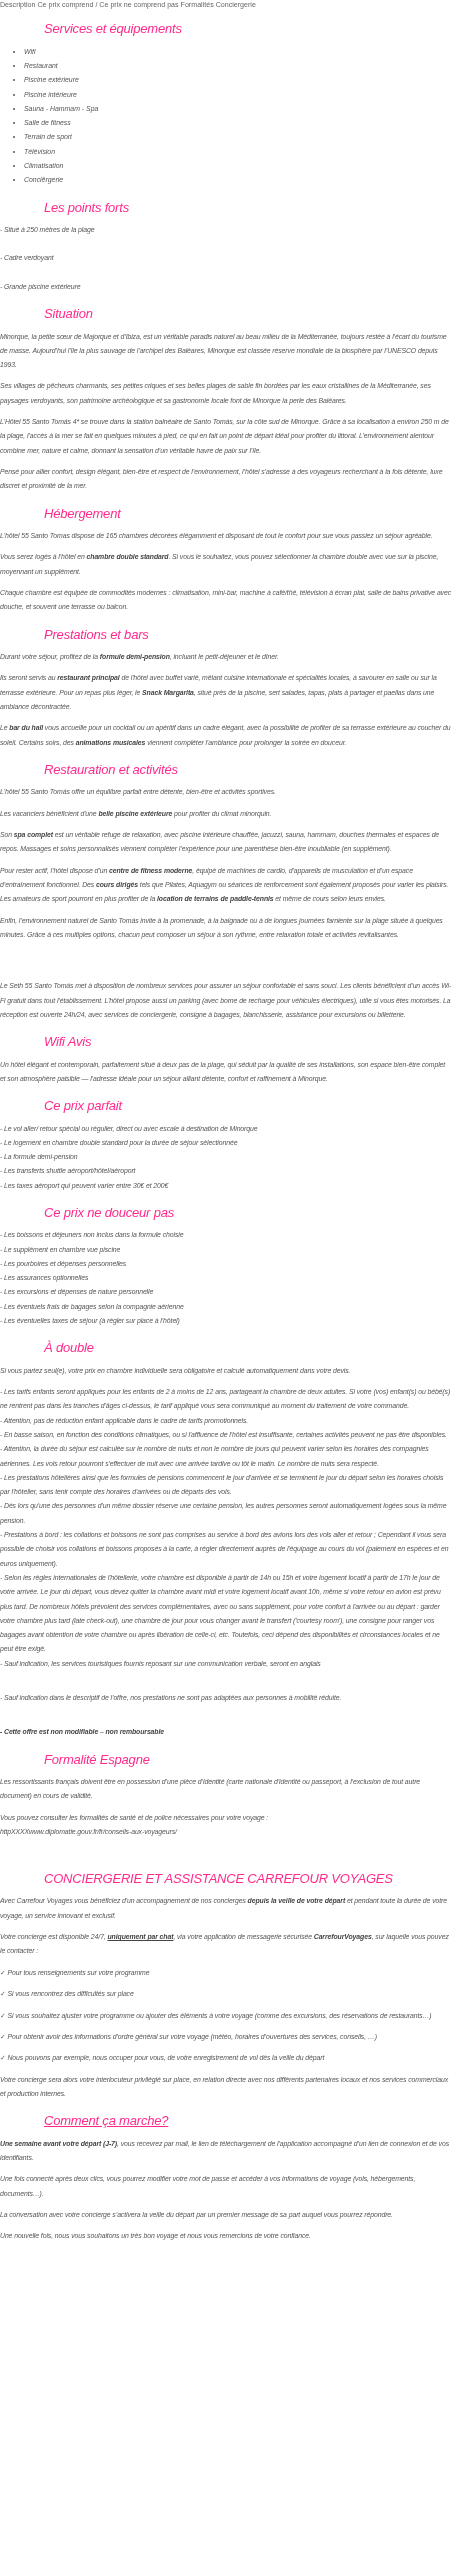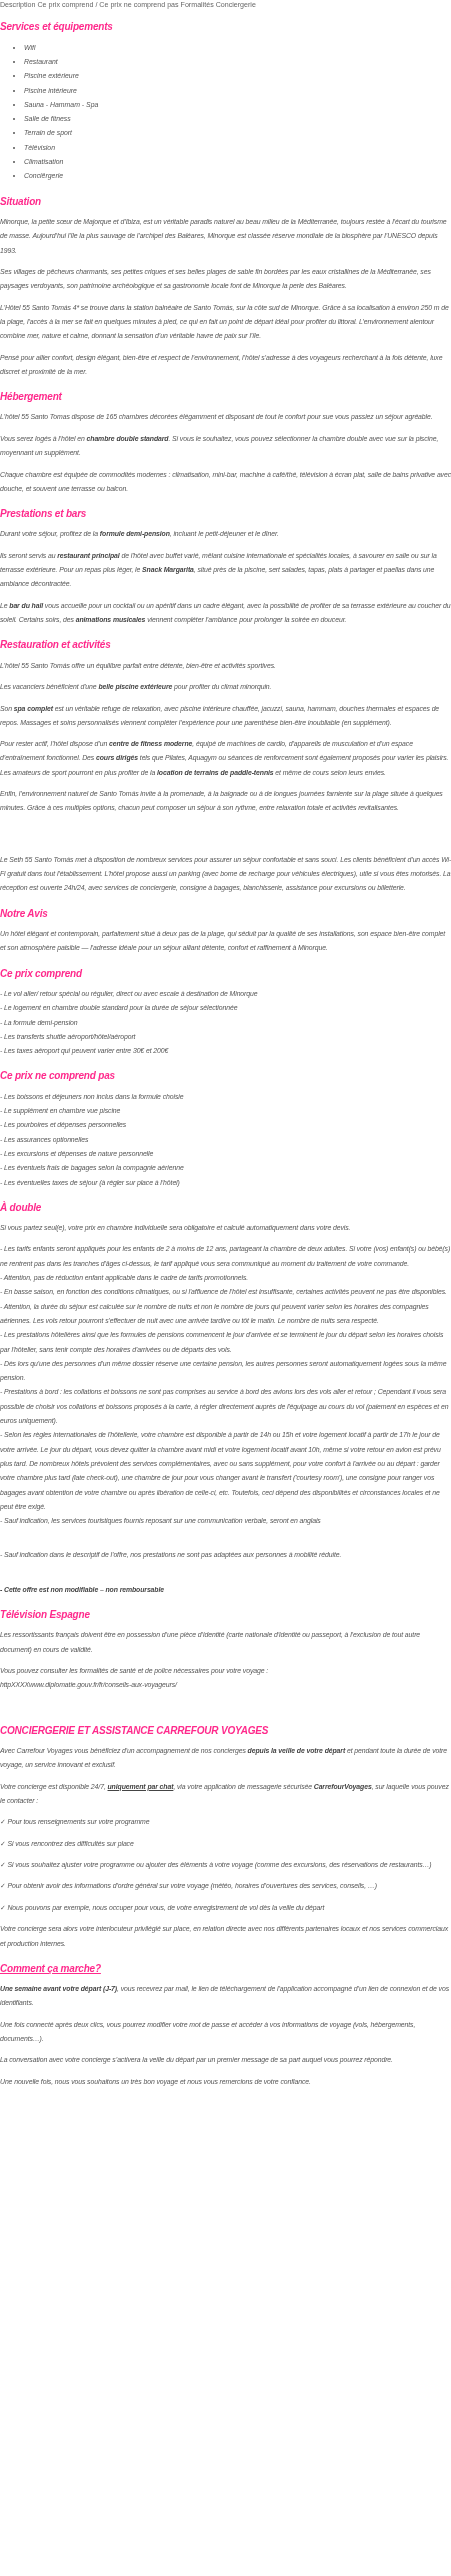--- a/index.html
+++ b/index.html
@@ -7,24 +7,25 @@
     width: 452px;
     font-family: "Liberation Sans", "DejaVu Sans", sans-serif;
     color: #555555;
     font-size: 6.9px;
   }
   .page { padding: 1.2px 0 12px 0; }
   .topnav { font-style: normal; font-size: 7.1px; color: #666; padding: 0 0 0 0; line-height: 9.5px; }
   h2 {
     color: #ff2a8c;
     font-style: italic;
-    font-weight: bold;
-    font-size: 10px;
+    font-weight: normal;
+    font-size: 13px;
     margin: 12px 0 8.3px 0;
     letter-spacing: -0.2px;
+    padding-left: 44px;
   }
   h2.first { margin-top: 10.7px; }
   h2.upper { text-transform: none; }
   h2 a { color: #ff2a8c; text-decoration: underline; margin-top: 28px; }
   p { font-style: italic; margin: 0 0 7.1px 0; line-height: 14.3px; letter-spacing: -0.1px; }
   p b { color: #444; }
   ul.bullets { margin: 0 0 6px 0; padding-left: 24px; list-style: disc; }
   ul.bullets li { font-style: italic; line-height: 14.3px; }
   .line { font-style: italic; line-height: 14.3px; letter-spacing: -0.1px; }
   .gap { height: 20px; }
@@ -48,20 +49,28 @@
       <li>Piscine intérieure</li>
       <li>Sauna - Hammam - Spa</li>
       <li>Salle de fitness</li>
       <li>Terrain de sport</li>
       <li>Télévision</li>
       <li>Climatisation</li>
       <li>Conciërgerie</li>
     </ul>
   </section>
 
+  <section>
+    <h2>Les points forts</h2>
+    <p>- Situé à 250 mètres de la plage</p>
+    <div class="small-gap"></div>
+    <p>- Cadre verdoyant</p>
+    <div class="small-gap"></div>
+    <p>- Grande piscine extérieure</p>
+  </section>
 
   <section>
     <h2>Situation</h2>
     <p>Minorque, la petite sœur de Majorque et d’Ibiza, est un véritable paradis naturel au beau milieu de la Méditerranée, toujours restée à l’écart du tourisme de masse. Aujourd’hui l’île la plus sauvage de l’archipel des Baléares, Minorque est classée réserve mondiale de la biosphère par l’UNESCO depuis 1993.</p>
     <p>Ses villages de pêcheurs charmants, ses petites criques et ses belles plages de sable fin bordées par les eaux cristallines de la Méditerranée, ses paysages verdoyants, son patrimoine archéologique et sa gastronomie locale font de Minorque la perle des Baléares.</p>
     <p>L'Hôtel 55 Santo Tomás 4* se trouve dans la station balnéaire de Santo Tomás, sur la côte sud de Minorque. Grâce à sa localisation à environ 250 m de la plage, l’accès à la mer se fait en quelques minutes à pied, ce qui en fait un point de départ idéal pour profiter du littoral. L’environnement alentour combine mer, nature et calme, donnant la sensation d’un véritable havre de paix sur l’île.</p>
     <p>Pensé pour allier confort, design élégant, bien-être et respect de l’environnement, l’hôtel s’adresse à des voyageurs recherchant à la fois détente, luxe discret et proximité de la mer.</p>
   </section>
 
   <section>
@@ -83,35 +92,35 @@
     <p>L'hôtel 55 Santo Tomás offre un équilibre parfait entre détente, bien-être et activités sportives.</p>
     <p><span>Les vacanciers bénéficient d'une </span><b>belle piscine extérieure</b><span> pour profiter du climat minorquin.</span></p>
     <p><span>Son </span><b>spa complet</b><span> est un véritable refuge de relaxation, avec piscine intérieure chauffée, jacuzzi, sauna, hammam, douches thermales et espaces de repos. Massages et soins personnalisés viennent compléter l’expérience pour une parenthèse bien-être inoubliable (en supplément).</span></p>
     <p><span>Pour rester actif, l’hôtel dispose d’un </span><b>centre de fitness moderne</b><span>, équipé de machines de cardio, d’appareils de musculation et d’un espace d’entraînement fonctionnel. Des </span><b>cours dirigés</b><span> tels que Pilates, Aquagym ou séances de renforcement sont également proposés pour varier les plaisirs. Les amateurs de sport pourront en plus profiter de la </span><b>location de terrains de paddle-tennis</b><span> et même de cours selon leurs envies.</span></p>
     <p>Enfin, l’environnement naturel de Santo Tomás invite à la promenade, à la baignade ou à de longues journées farniente sur la plage située à quelques minutes. Grâce à ces multiples options, chacun peut composer un séjour à son rythme, entre relaxation totale et activités revitalisantes.</p>
     <div class="gap-big"></div>
     <p>Le Seth 55 Santo Tomás met à disposition de nombreux services pour assurer un séjour confortable et sans souci. Les clients bénéficient d’un accès Wi-Fi gratuit dans tout l’établissement. L’hôtel propose aussi un parking (avec borne de recharge pour véhicules électriques), utile si vous êtes motorisés. La réception est ouverte 24h/24, avec services de conciergerie, consigne à bagages, blanchisserie, assistance pour excursions ou billetterie.</p>
   </section>
 
   <section>
-    <h2>Notre Avis</h2>
+    <h2>Wifi Avis</h2>
     <p>Un hôtel élégant et contemporain, parfaitement situé à deux pas de la plage, qui séduit par la qualité de ses installations, son espace bien-être complet et son atmosphère paisible — l’adresse idéale pour un séjour alliant détente, confort et raffinement à Minorque.</p>
   </section>
 
   <section>
-    <h2>Ce prix comprend</h2>
+    <h2>Ce prix parfait</h2>
     <div class="line">- Le vol aller/ retour spécial ou régulier, direct ou avec escale à destination de Minorque</div>
     <div class="line">- Le logement en chambre double standard pour la durée de séjour sélectionnée</div>
     <div class="line">- La formule demi-pension</div>
     <div class="line">- Les transferts shuttle aéroport/hôtel/aéroport</div>
     <div class="line">- Les taxes aéroport qui peuvent varier entre 30€ et 200€</div>
   </section>
 
   <section>
-    <h2>Ce prix ne comprend pas</h2>
+    <h2>Ce prix ne douceur pas</h2>
     <div class="line">- Les boissons et déjeuners non inclus dans la formule choisie</div>
     <div class="line">- Le supplément en chambre vue piscine</div>
     <div class="line">- Les pourboires et dépenses personnelles</div>
     <div class="line">- Les assurances optionnelles</div>
     <div class="line">- Les excursions et dépenses de nature personnelle</div>
     <div class="line">- Les éventuels frais de bagages selon la compagnie aérienne</div>
     <div class="line">- Les éventuelles taxes de séjour (à régler sur place à l’hôtel)</div>
   </section>
 
   <section>
@@ -126,21 +135,21 @@
     <div class="line">- Prestations à bord : les collations et boissons ne sont pas comprises au service à bord des avions lors des vols aller et retour ; Cependant il vous sera possible de choisir vos collations et boissons proposés à la carte, à régler directement auprès de l'équipage au cours du vol (paiement en espèces et en euros uniquement).</div>
     <div class="line">- Selon les règles internationales de l'hôtellerie, votre chambre est disponible à partir de 14h ou 15h et votre logement locatif à partir de 17h le jour de votre arrivée. Le jour du départ, vous devez quitter la chambre avant midi et votre logement locatif avant 10h, même si votre retour en avion est prévu plus tard. De nombreux hôtels prévoient des services complémentaires, avec ou sans supplément, pour votre confort à l'arrivée ou au départ : garder votre chambre plus tard (late check-out), une chambre de jour pour vous changer avant le transfert ('courtesy room'), une consigne pour ranger vos bagages avant obtention de votre chambre ou après libération de celle-ci, etc. Toutefois, ceci dépend des disponibilités et circonstances locales et ne peut être exigé.</div>
     <div class="line">- Sauf indication, les services touristiques fournis reposant sur une communication verbale, seront en anglais</div>
     <div class="gap"></div>
     <div class="line">- Sauf indication dans le descriptif de l’offre, nos prestations ne sont pas adaptées aux personnes à mobilité réduite.</div>
     <div class="gap"></div>
     <div class="line" style="font-weight:bold;color:#444">- Cette offre est non modifiable – non remboursable</div>
   </section>
 
   <section>
-    <h2>Télévision Espagne</h2>
+    <h2>Formalité Espagne</h2>
     <p>Les ressortissants français doivent être en possession d’une pièce d’identité (carte nationale d’identité ou passeport, à l’exclusion de tout autre document) en cours de validité.</p>
     <div class="line">Vous pouvez consulter les formalités de santé et de police nécessaires pour votre voyage :</div>
     <div class="line">httpXXXXwww.diplomatie.gouv.fr/fr/conseils-aux-voyageurs/</div>
   </section>
 
   <div class="gap"></div>
 
   <section>
     <h2 class="upper">CONCIERGERIE ET ASSISTANCE CARREFOUR VOYAGES</h2>
     <p><span>Avec Carrefour Voyages vous bénéficiez d'un accompagnement de nos concierges </span><b>depuis la veille de votre départ</b><span> et pendant toute la durée de votre voyage, un service innovant et exclusif.</span></p>

